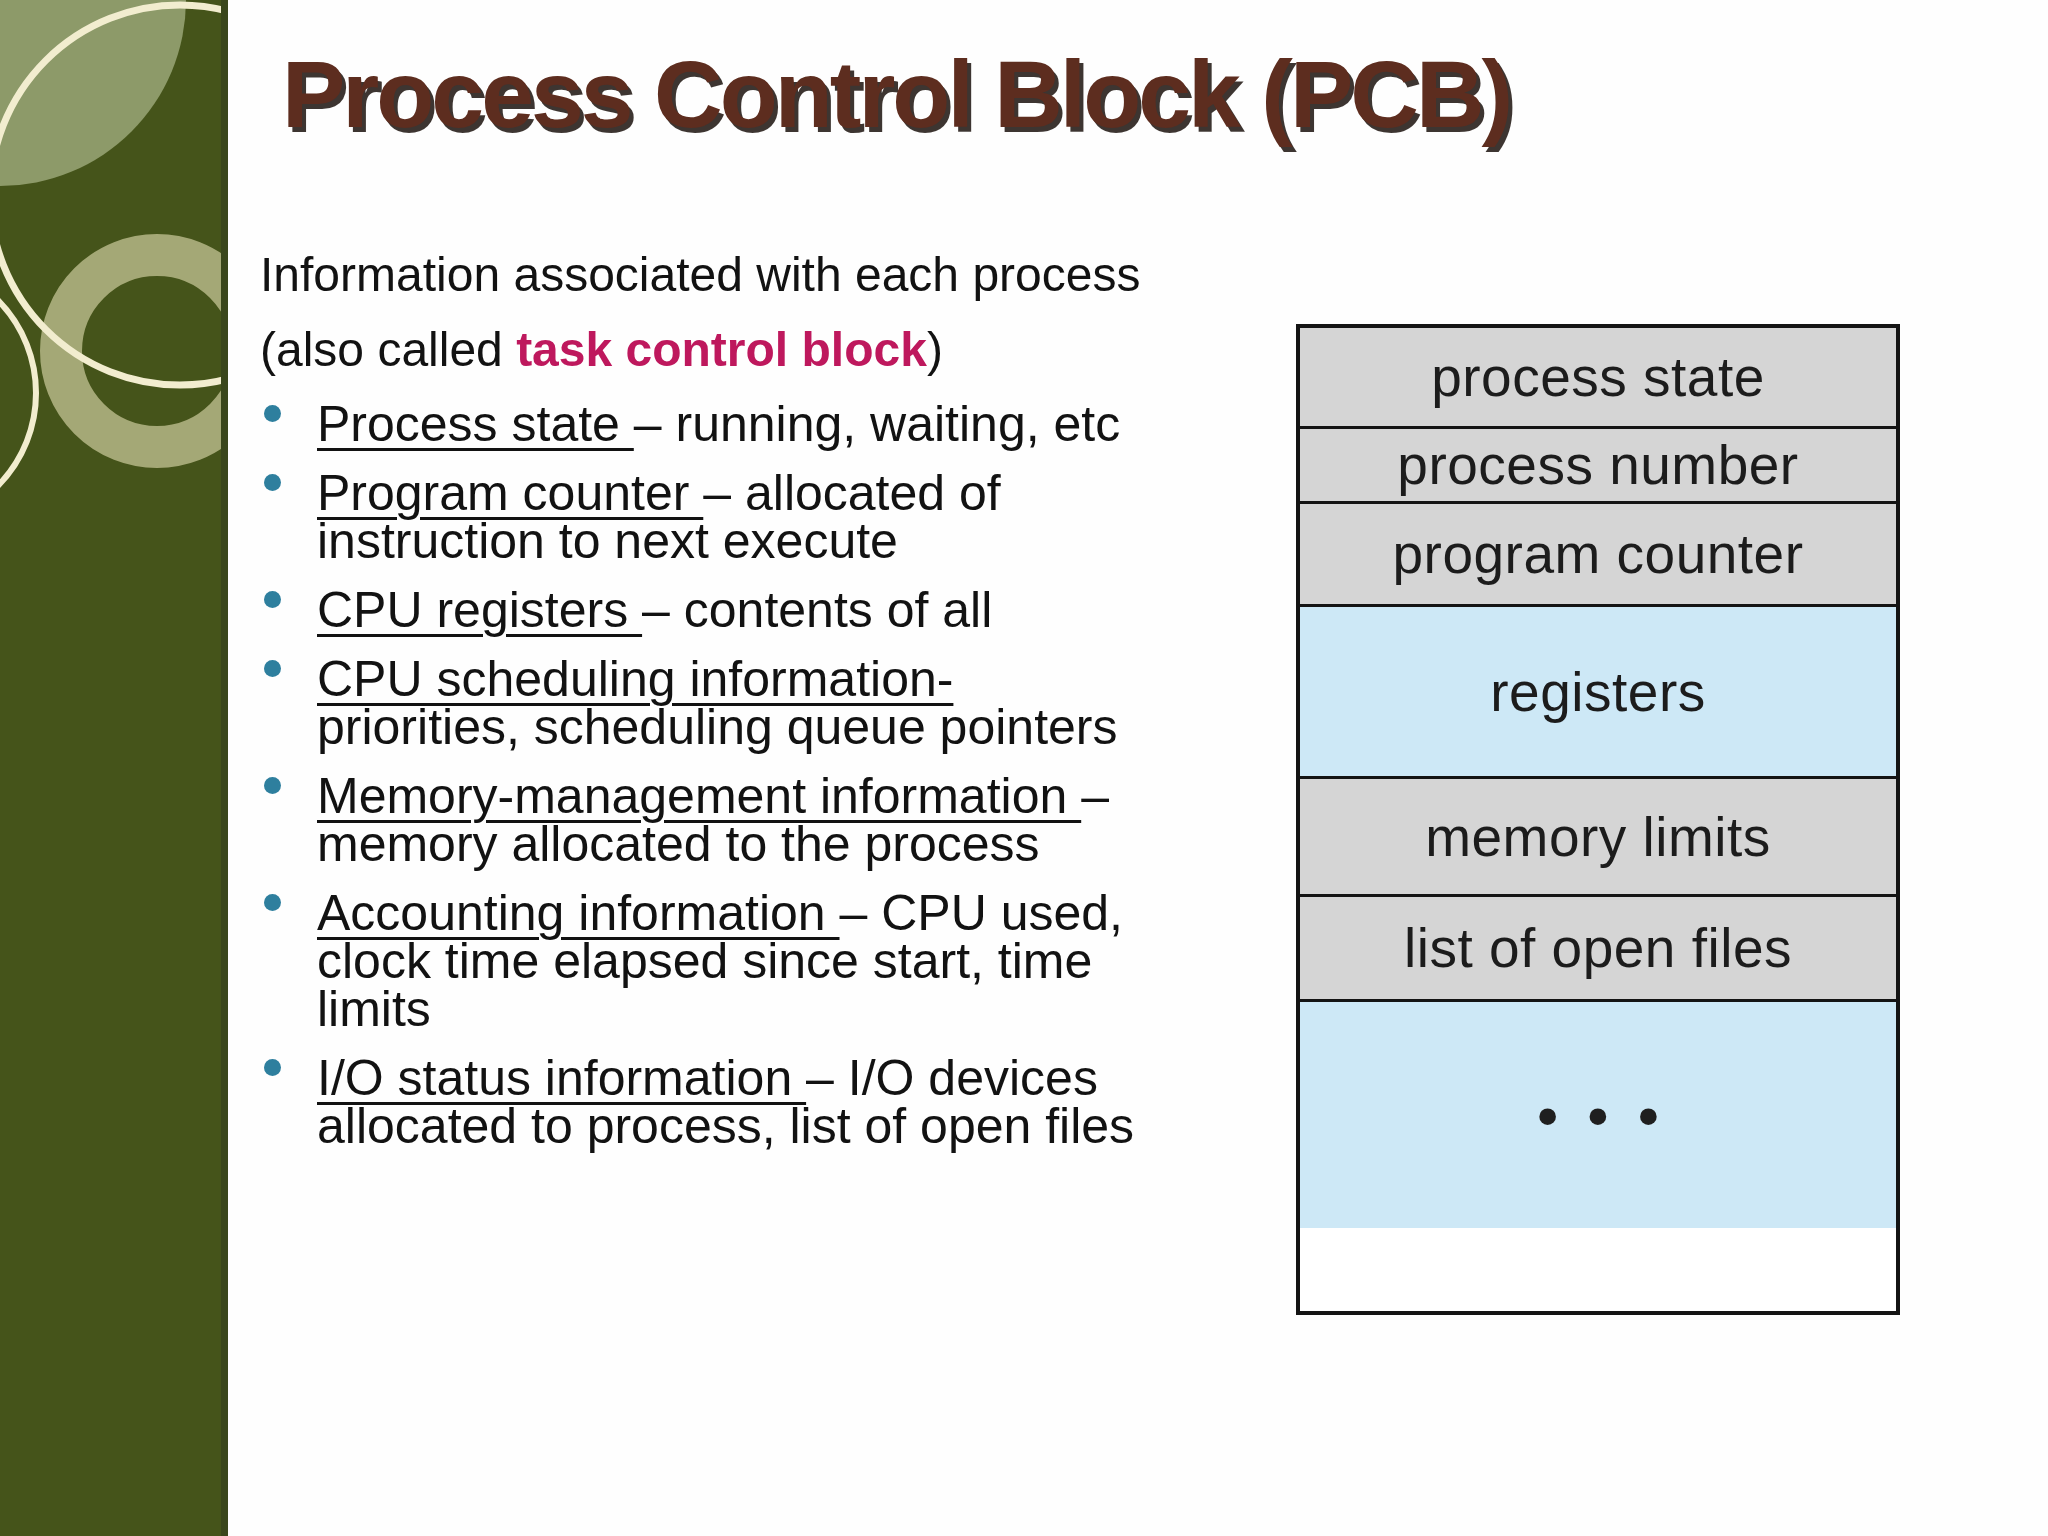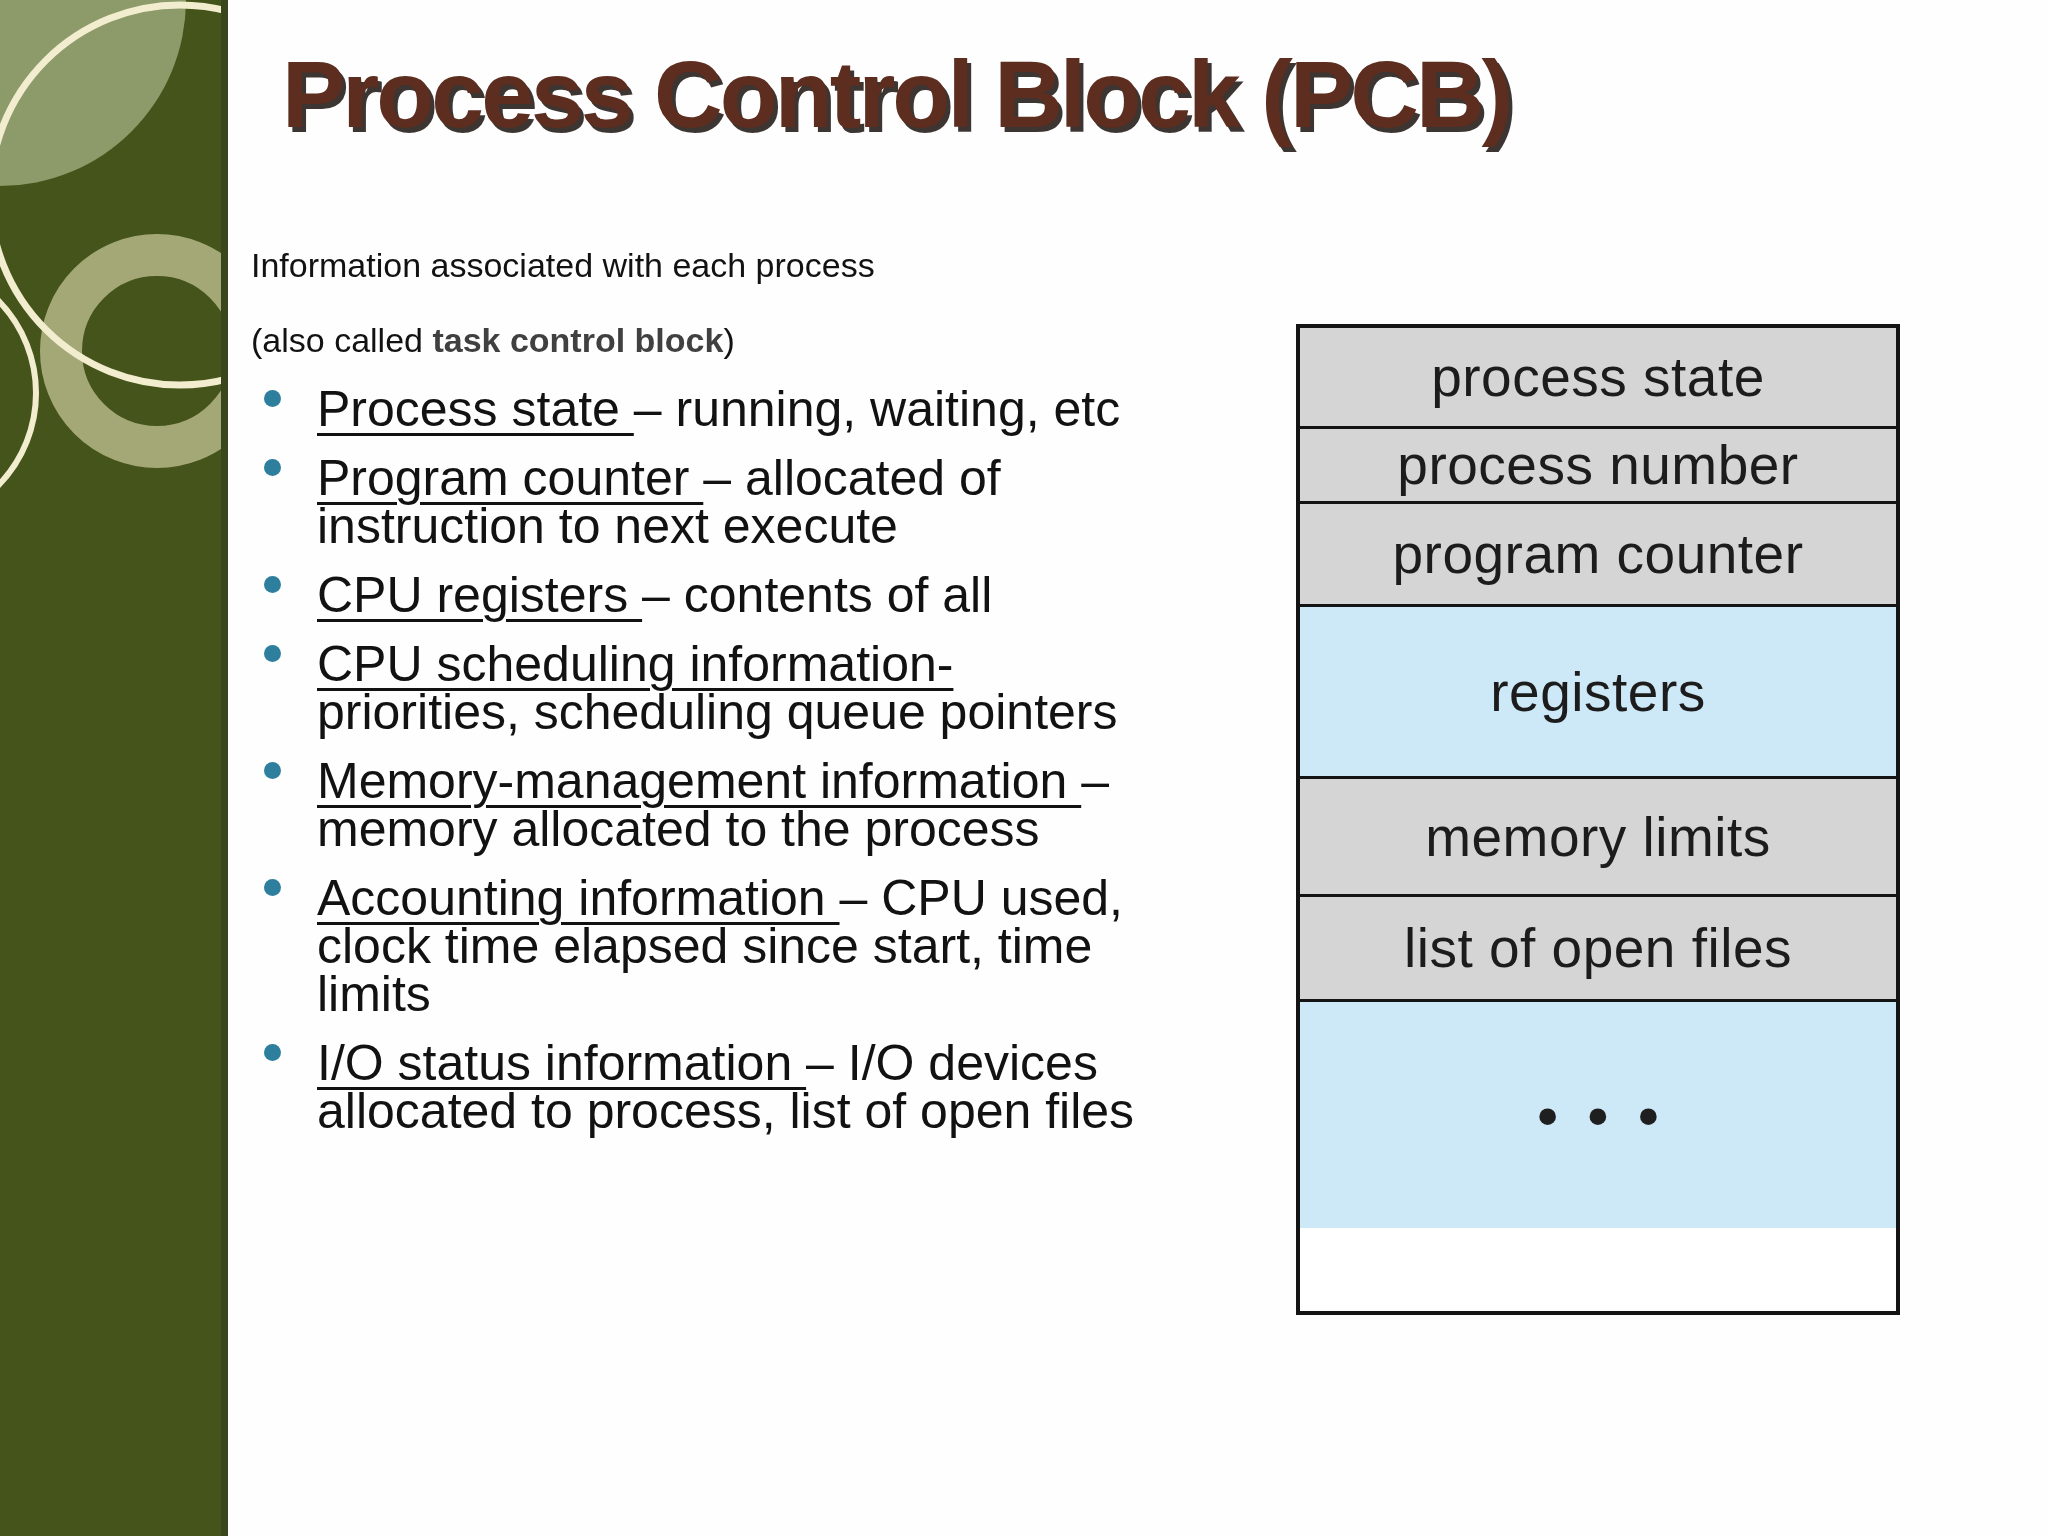--- a/index.html
+++ b/index.html
@@ -18,22 +18,22 @@
   }
   
   .title{
     position:absolute;left:282px;top:40px;
     font-size:95px;font-weight:bold;letter-spacing:-3px;
     color:#5d2d1f;white-space:nowrap;
     text-shadow:4px 5px 0 rgba(18,8,4,0.82);
   }
   
   .content{position:absolute;left:247px;top:224px;width:1100px;color:#121212;}
-  .intro{margin:4px;font-size:34px;line-height:75px;white-space:nowrap;}
-  .intro .hl{color:#404040;font-weight:bold;text-align:right;}
+  .intro{margin:13px;font-size:48px;line-height:75px;white-space:nowrap;}
+  .intro .hl{color:#be185d;font-weight:bold;text-align:right;}
   ul.bullets{
     list-style:none;margin:7px 0 0 0;padding:0 0 0 70px;
     font-size:50px;line-height:48px;
   }
   ul.bullets li{position:relative;margin:0 0 21px 0;white-space:nowrap;}
   .bullet-dot{
     position:absolute;left:-53px;top:5px;width:17px;height:17px;
     border-radius:50%;background:#2e7f9e;
   }
   .term{

